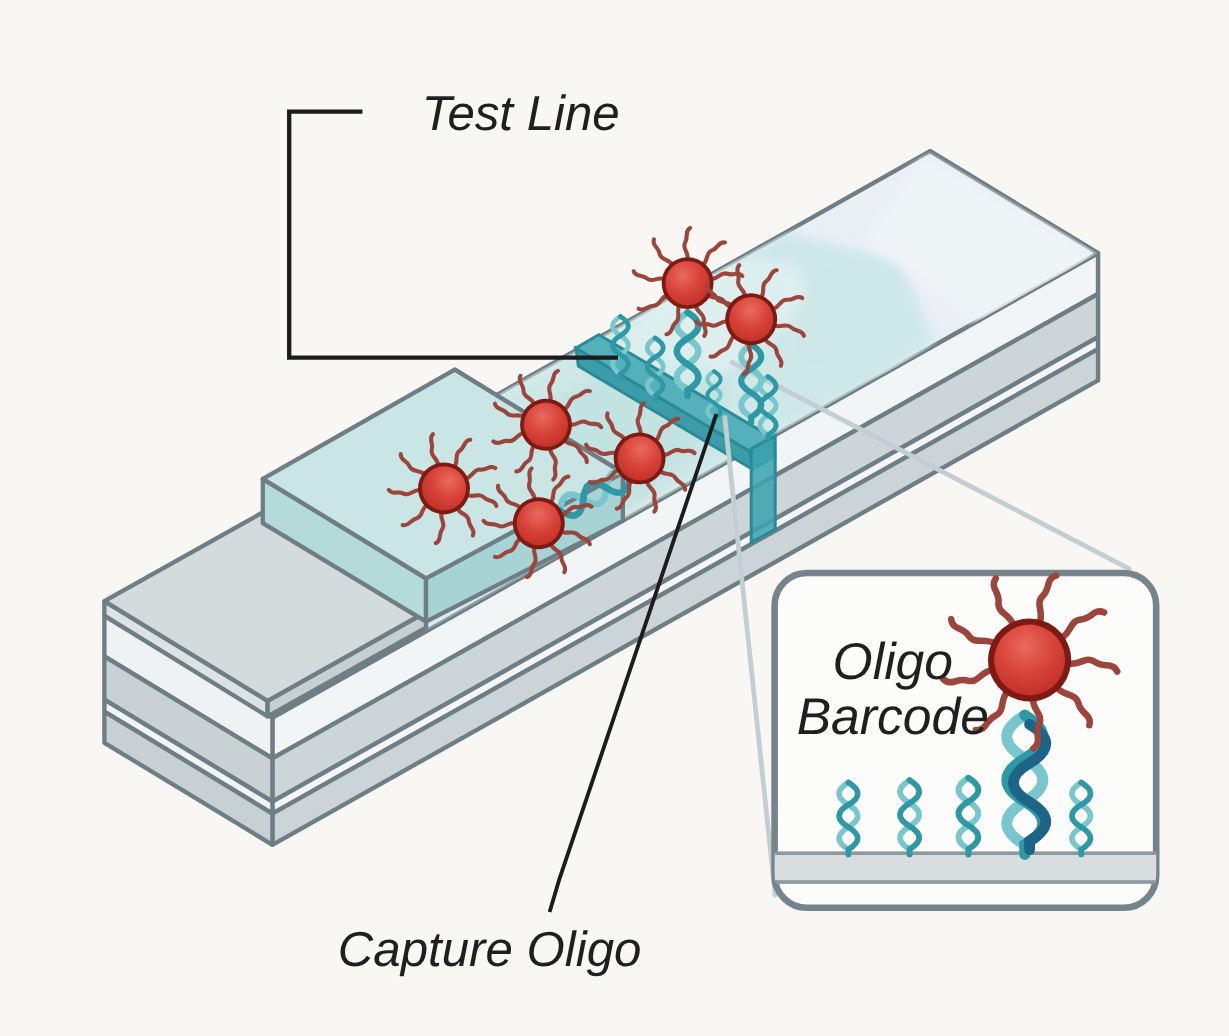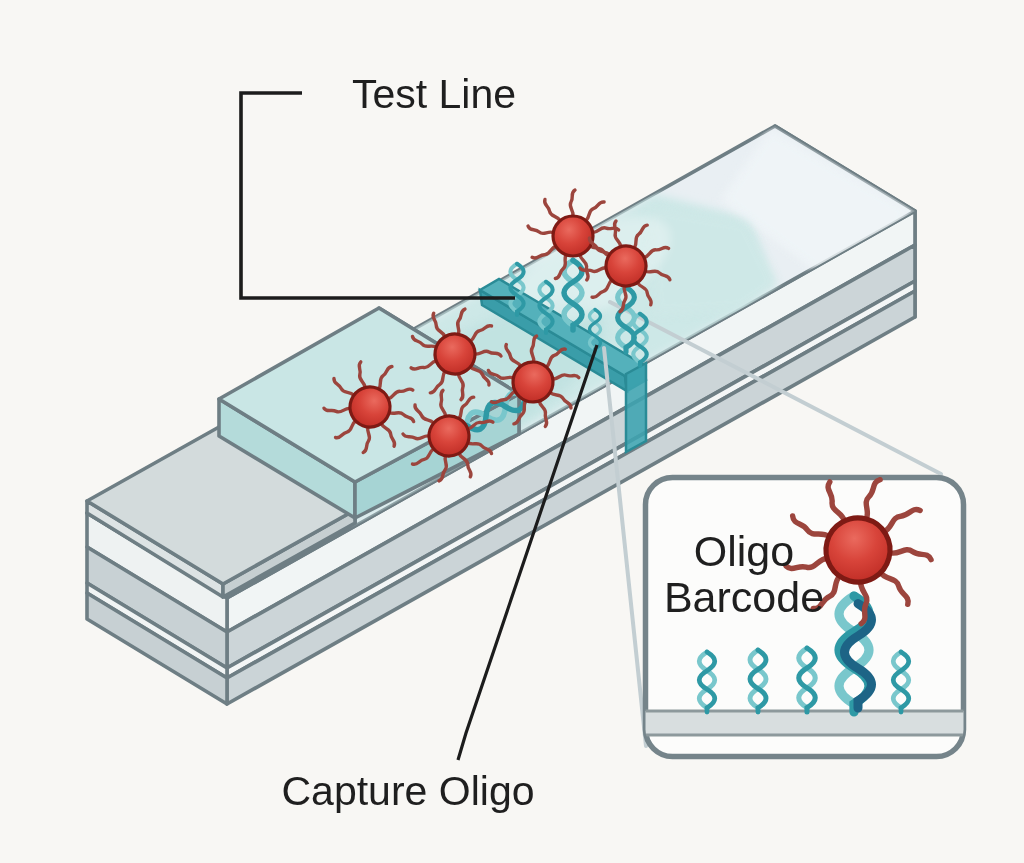--- a/index.html
+++ b/index.html
@@ -1,20 +1,20 @@
 <!DOCTYPE html>
 <html style="--background: #f8f7f4; --label-text: #1f1f1f; --strip-outline: #6e7e84; --membrane-teal: #cde8e7; --membrane-pale: #e9eff3; --sample-pad-gray: #d3dbdc; --conjugate-pad-teal: #c9e6e5; --test-band-teal: #54b1bb; --test-band-side-teal: #3a9da9; --helix-teal: #2e99a5; --helix-teal-light: #79c7cc; --helix-dark-blue: #1d6486; --nanoparticle-red: #d8443a; --nanoparticle-outline: #7e1a14; --arm-red-brown: #9c453d; --magnifier-line: #c3ced2; --inset-border: #75848a; --inset-bar-gray: #d8dedf;"><head>
 <meta charset="utf-8">
 <style>
   :root{
     --background:#f8f7f4; --label-text:#1f1f1f;
   }
   html,body{margin:0;padding:0;}
   body{background:var(--background);font-family:"Liberation Sans",sans-serif;}
-  .canvas{position:relative;width:1024px;height:863px;background:var(--background);overflow:hidden;}
+  .canvas{position:relative;width:1024px;height:863px;background:var(--background);overflow:hidden;font-style:italic;}
   svg{display:block;}
   .outl{stroke:#6e7e84;stroke-width:3.6;stroke-linejoin:round;}
   .lbl{font-family:"Liberation Sans",sans-serif;font-size:41px;fill:var(--label-text);text-anchor:middle;}
   .lbl2{font-family:"Liberation Sans",sans-serif;font-size:43px;fill:var(--label-text);text-anchor:middle;}
   .hx-a{fill:none;stroke:#2e99a5;stroke-width:4.6;stroke-linecap:round;}
   .hx-b{fill:none;stroke:#79c7cc;stroke-width:4.6;stroke-linecap:round;}
   .hxd{fill:none;stroke:#1d6486;stroke-width:5;stroke-linecap:round;}
   .arm{fill:none;stroke:#9c453d;stroke-width:3.4;stroke-linecap:round;}
   .nanoC{fill:url(#gradRed);stroke:#7e1a14;stroke-width:3.2;}
   .mag{stroke:#c3ced2;stroke-width:4;fill:none;stroke-linecap:round;}

